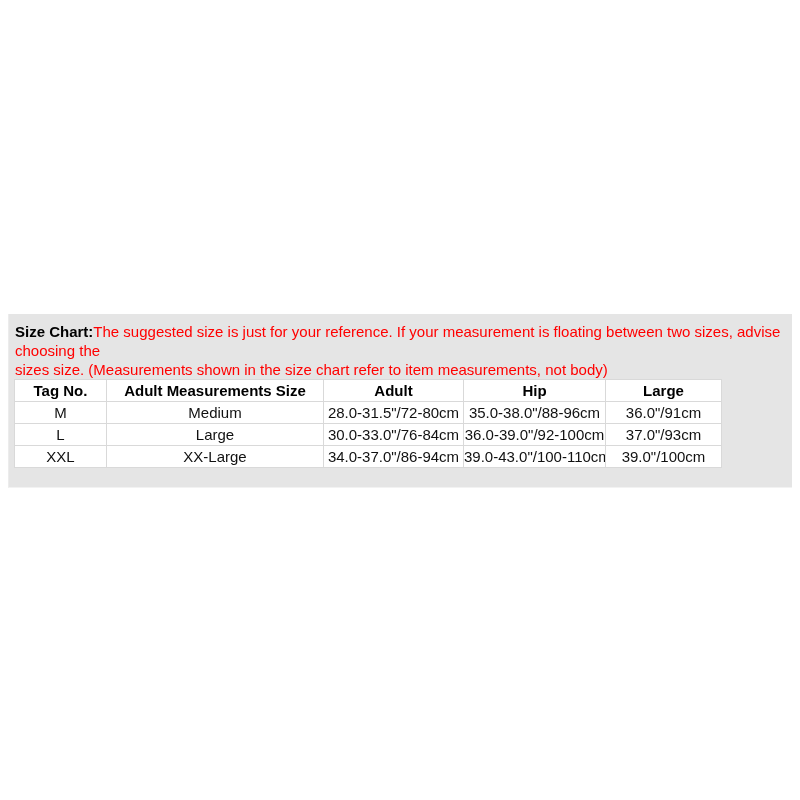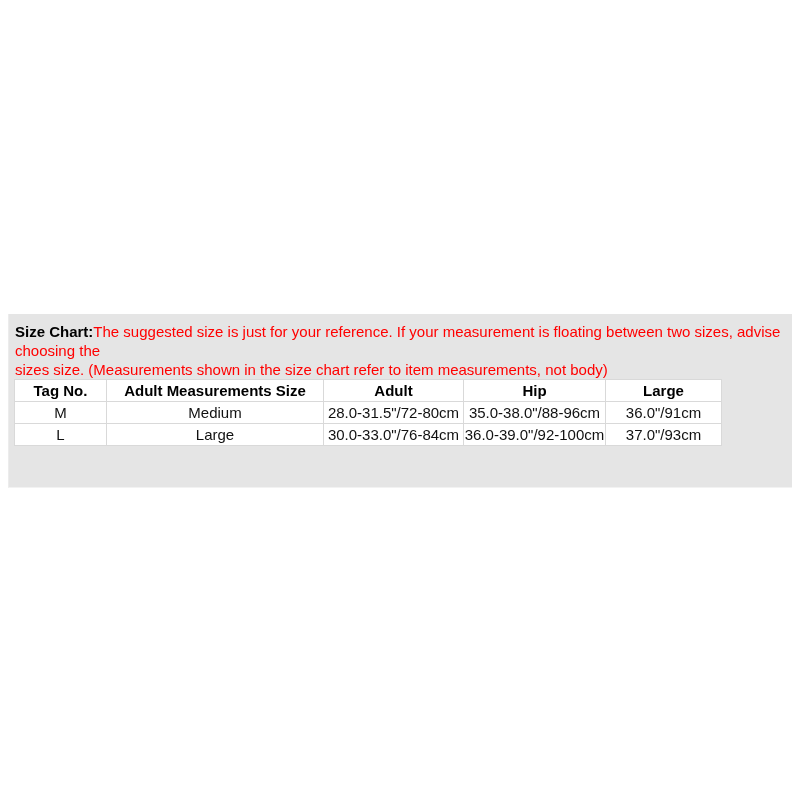--- a/index.html
+++ b/index.html
@@ -83,16 +83,23 @@
         <td>35.0-38.0"/88-96cm</td>
         <td>36.0"/91cm</td>
       </tr>
       <tr>
         <td>L</td>
         <td>Large</td>
         <td>30.0-33.0"/76-84cm</td>
         <td>36.0-39.0"/92-100cm</td>
         <td>37.0"/93cm</td>
       </tr>
+      <tr>
+        <td>XXL</td>
+        <td>XX-Large</td>
+        <td>34.0-37.0"/86-94cm</td>
+        <td>39.0-43.0"/100-110cm</td>
+        <td>39.0"/100cm</td>
+      </tr>
     </tbody>
   </table>
 
 </div>
 
 </body></html>

